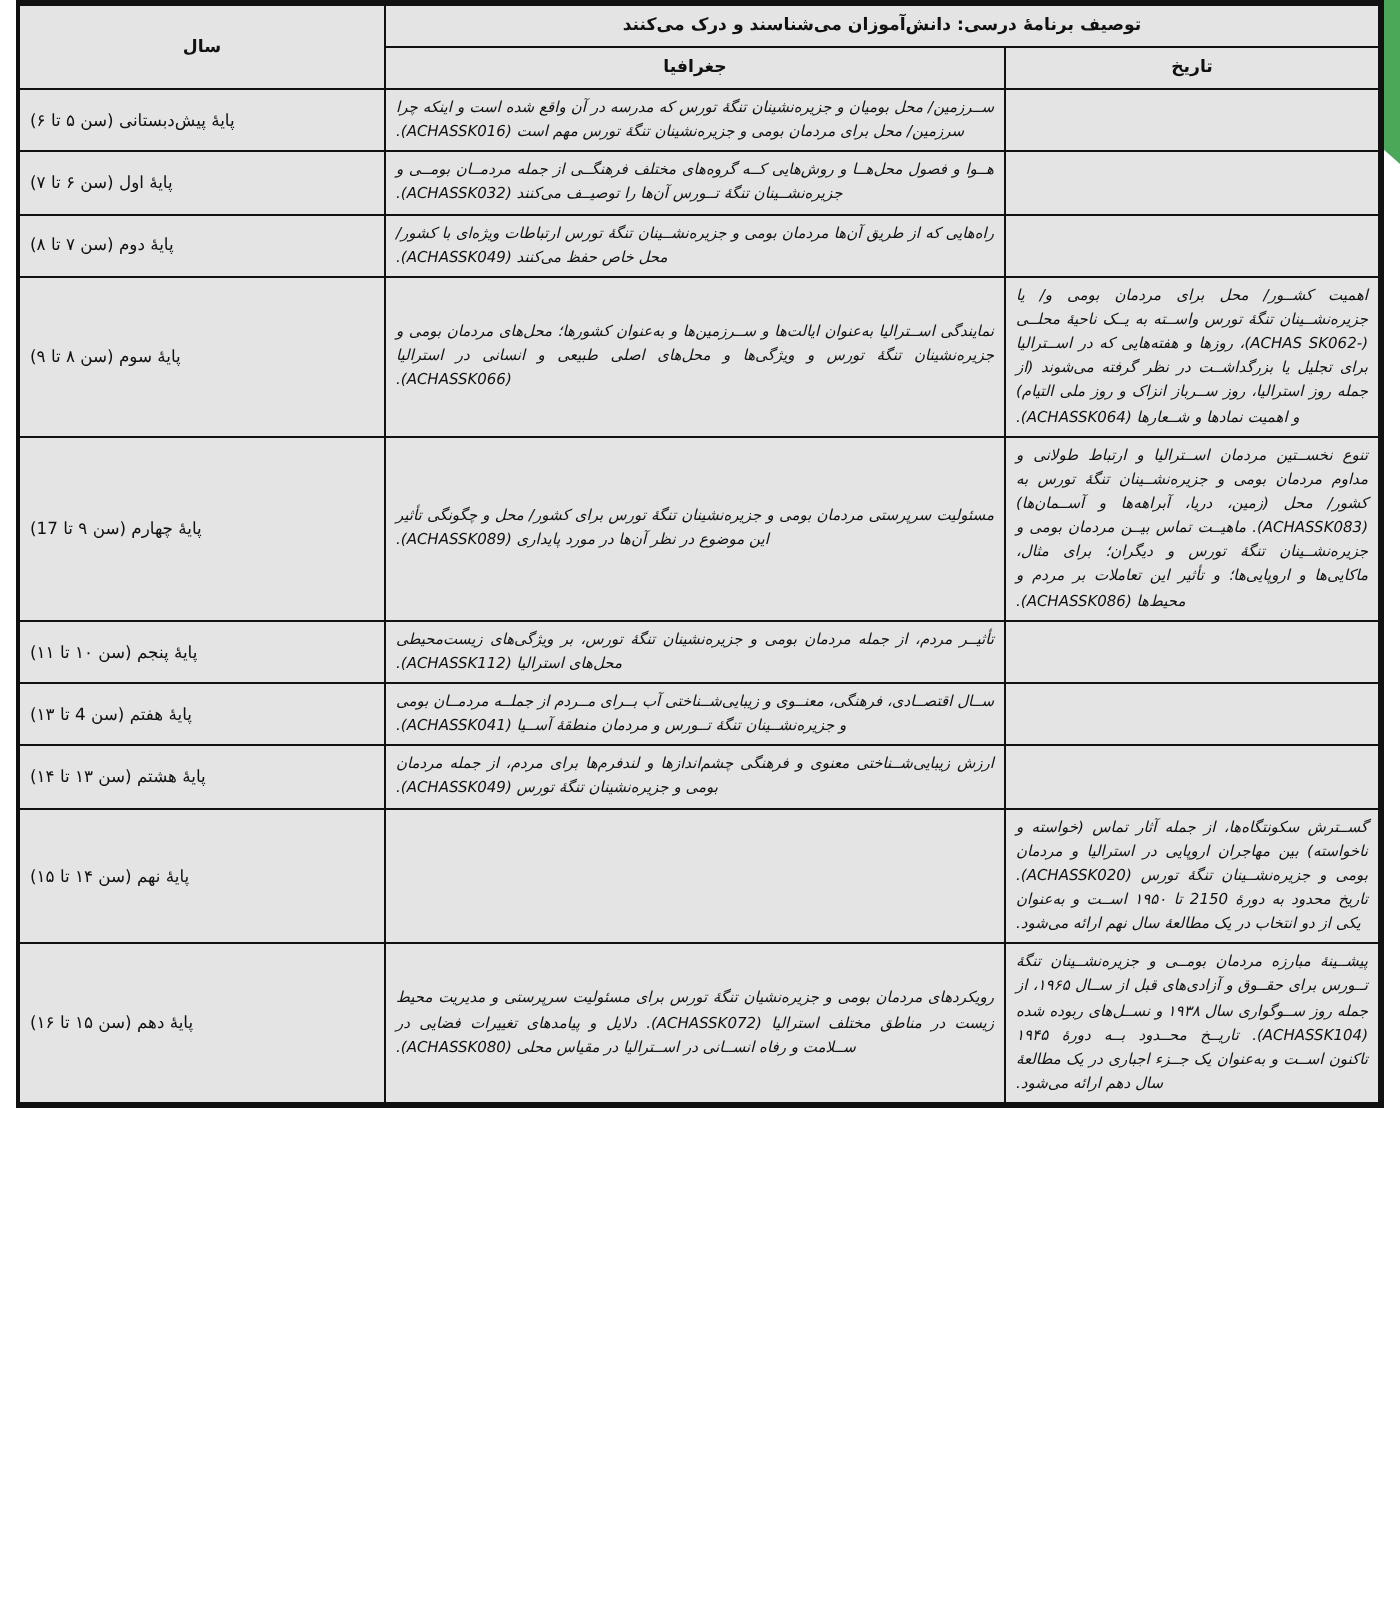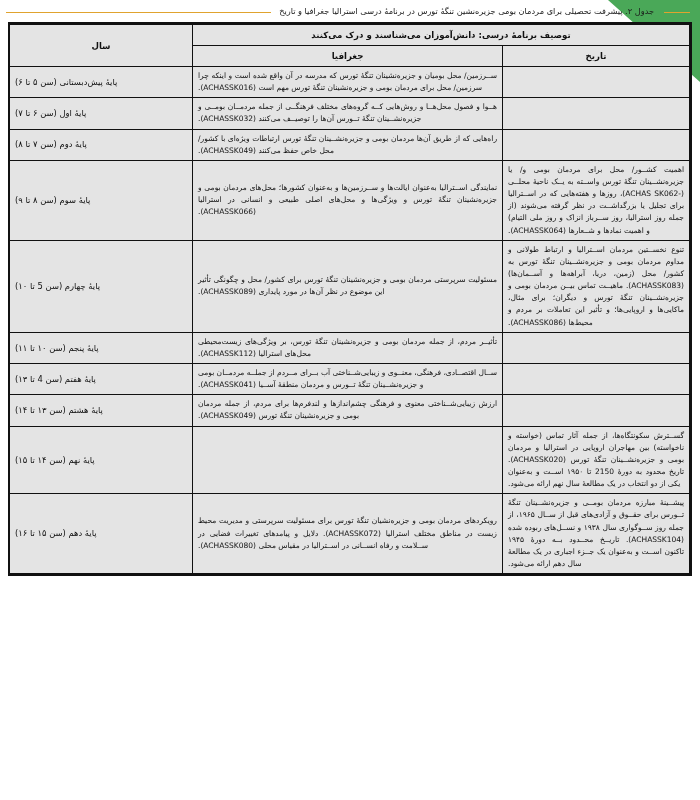--- a/index.html
+++ b/index.html
@@ -116,41 +116,37 @@
   col.c-year { width: 183px; }
 
   td.cell-date,
   td.cell-geo {
     text-align: justify;
     text-align-last: left;
     font-size: 7.5px;
     line-height: 1.62;
     vertical-align: top;
     padding: 4px 6px 4px 6px;
+    font-style: italic;
   }
   td.cell-year {
     text-align: left;
     font-size: 8.4px;
     line-height: 1.5;
     vertical-align: middle;
   }
   td.cell-empty { background: #e4e4e4; }
 </style>
 </head>
 <body>
 
 <div class="page">
 
   <div class="corner-deco"></div>
 
-  <div class="caption-wrap">
-    <span class="caption-rule short"></span>
-    <span class="caption-text">جدول ۲. پیشرفت تحصیلی برای مردمان بومی جزیره‌نشین تنگۀ تورس در برنامۀ درسی استرالیا جغرافیا و تاریخ</span>
-    <span class="caption-rule"></span>
-  </div>
 
   <div class="table-shell">
     <table class="grid">
       <colgroup>
         <col class="c-date">
         <col class="c-geo">
         <col class="c-year">
       </colgroup>
       <thead>
         <tr>
@@ -179,21 +175,21 @@
           <td class="cell-year">پایۀ دوم (سن ۷ تا ۸)</td>
         </tr>
         <tr>
           <td class="cell-date">اهمیت کشــور/ محل برای مردمان بومی و/ یا جزیره‌نشــینان تنگۀ تورس واســته به یــک ناحیۀ محلــی (-ACHAS SK062)، روزها و هفته‌هایی که در اســترالیا برای تجلیل یا بزرگداشــت در نظر گرفته می‌شوند (از جمله روز استرالیا، روز ســرباز انزاک و روز ملی التیام) و اهمیت نمادها و شــعارها (ACHASSK064).</td>
           <td class="cell-geo">نمایندگی اســترالیا به‌عنوان ایالت‌ها و ســرزمین‌ها و به‌عنوان کشورها؛ محل‌های مردمان بومی و جزیره‌نشینان تنگۀ تورس و ویژگی‌ها و محل‌های اصلی طبیعی و انسانی در استرالیا (ACHASSK066).</td>
           <td class="cell-year">پایۀ سوم (سن ۸ تا ۹)</td>
         </tr>
         <tr>
           <td class="cell-date">تنوع نخســتین مردمان اســترالیا و ارتباط طولانی و مداوم مردمان بومی و جزیره‌نشــینان تنگۀ تورس به کشور/ محل (زمین، دریا، آبراهه‌ها و آســمان‌ها) (ACHASSK083). ماهیــت تماس بیــن مردمان بومی و جزیره‌نشــینان تنگۀ تورس و دیگران؛ برای مثال، ماکایی‌ها و اروپایی‌ها؛ و تأثیر این تعاملات بر مردم و محیط‌ها (ACHASSK086).</td>
           <td class="cell-geo">مسئولیت سرپرستی مردمان بومی و جزیره‌نشینان تنگۀ تورس برای کشور/ محل و چگونگی تأثیر این موضوع در نظر آن‌ها در مورد پایداری (ACHASSK089).</td>
-          <td class="cell-year">پایۀ چهارم (سن 5 تا ۱۰)</td>
+          <td class="cell-year">پایۀ چهارم (سن ۹ تا 17)</td>
         </tr>
         <tr>
           <td class="cell-date cell-empty"></td>
           <td class="cell-geo">تأثیــر مردم، از جمله مردمان بومی و جزیره‌نشینان تنگۀ تورس، بر ویژگی‌های زیست‌محیطی محل‌های استرالیا (ACHASSK112).</td>
           <td class="cell-year">پایۀ پنجم (سن ۱۰ تا ۱۱)</td>
         </tr>
         <tr>
           <td class="cell-date cell-empty"></td>
           <td class="cell-geo">ســال اقتصــادی، فرهنگی، معنــوی و زیبایی‌شــناختی آب بــرای مــردم از جملــه مردمــان بومی و جزیره‌نشــینان تنگۀ تــورس و مردمان منطقۀ آســیا (ACHASSK041).</td>
           <td class="cell-year">پایۀ هفتم (سن 4 تا ۱۳)</td>

